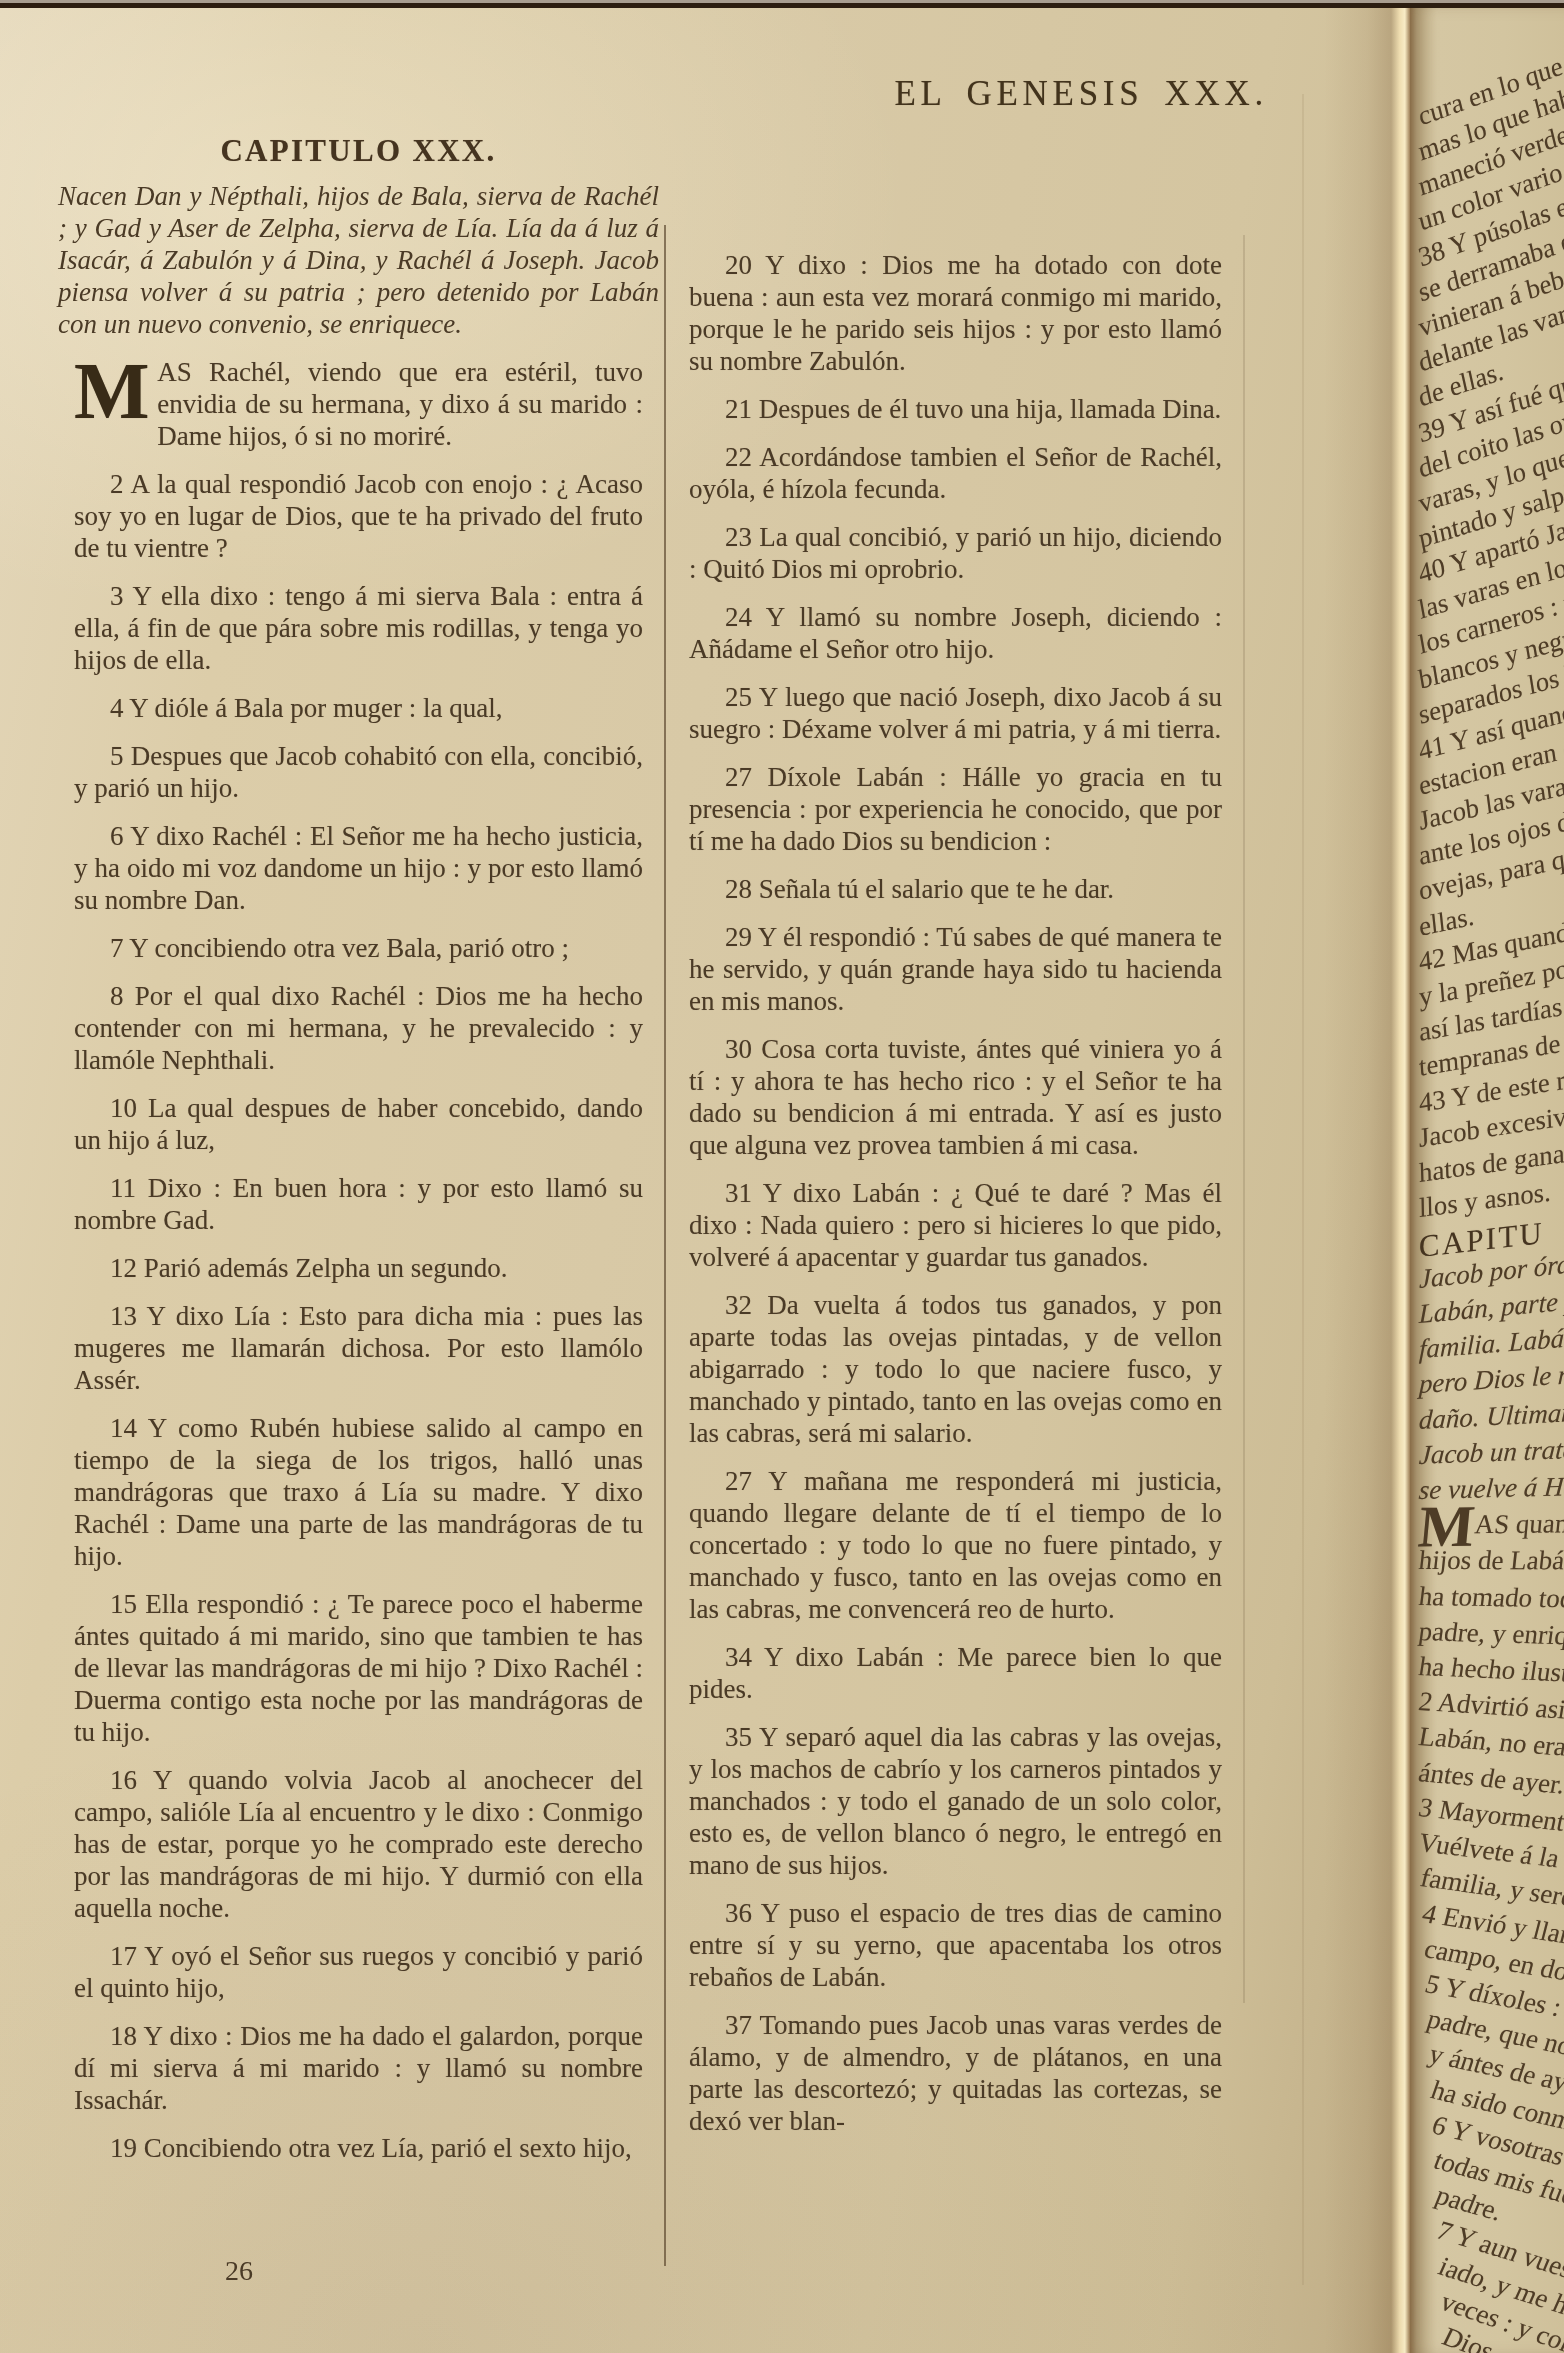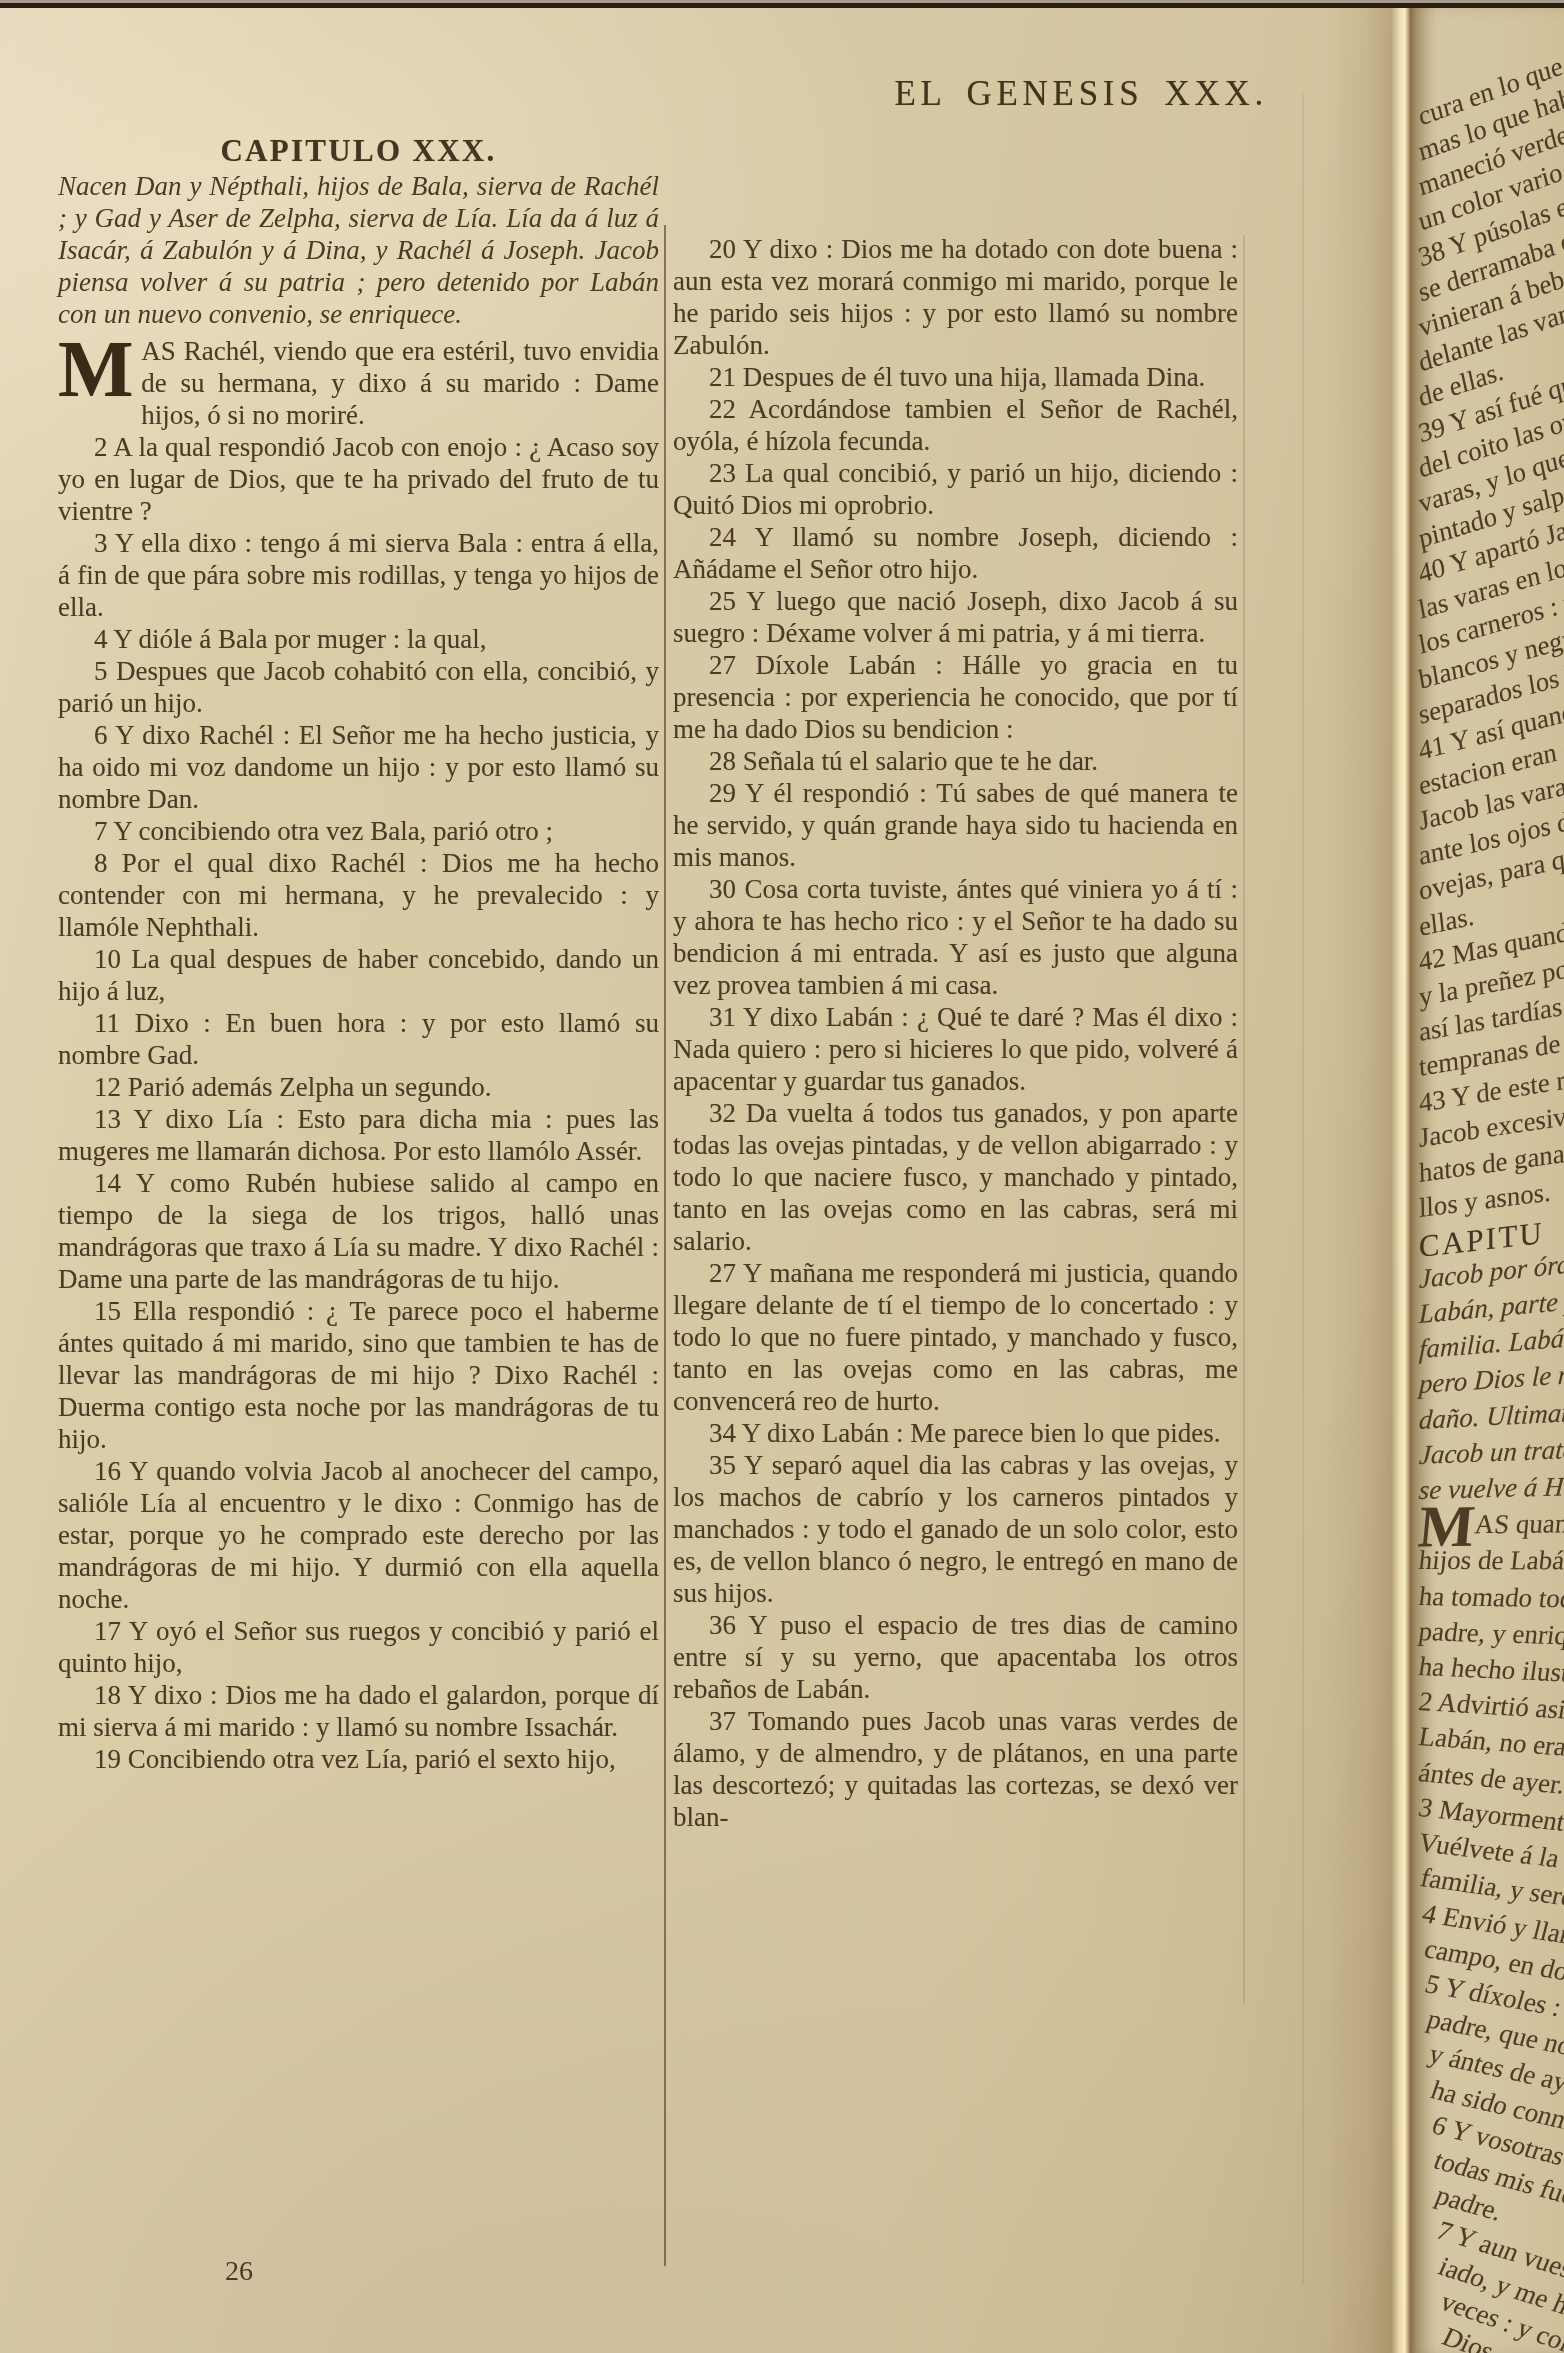--- a/index.html
+++ b/index.html
@@ -49,29 +49,29 @@
   }
 
   
   .col-left{position:absolute;top:133px;left:58px;width:601px;color:#4a3a26;}
   .col-right{position:absolute;top:233px;left:673px;width:565px;color:#4a3a26;}
   .divider{position:absolute;top:225px;left:664px;width:1.6px;height:2041px;background:rgba(80,60,35,0.62);}
   .right-rule{position:absolute;top:235px;left:1243px;width:1.6px;height:1768px;background:rgba(80,60,35,0.16);}
   .crease{position:absolute;top:94px;left:1302px;width:1.6px;height:2191px;background:rgba(120,95,65,0.12);}
 
   .chapter-heading{
-    text-align:center;font-size:31px;letter-spacing:2.3px;margin:0 0 1px 0;
+    text-align:center;font-size:31px;letter-spacing:2.3px;margin:0 0 11px 0;
     color:#453420;text-shadow:0 0 0.8px rgba(60,40,20,0.3);
   }
   .chapter-summary{
     font-style:italic;font-size:27px;line-height:32px;text-align:justify;
     margin:0 0 4.7px 0;
   }
   .verse{
-    font-size:27px;line-height:32px;text-align:justify;margin:0;text-indent:36px;
+    font-size:27px;line-height:32px;text-align:justify;margin:16px;text-indent:36px;
     text-shadow:0 0 0.8px rgba(60,40,20,0.22);
   }
   .verse-first{text-indent:0;}
   .dropcap{
     float:left;font-size:80px;line-height:61px;font-weight:bold;
     padding:4.7px 7.8px 0 0;color:#382b17;text-shadow:0 0 0.8px rgba(40,25,10,0.4);
   }
   .page-number{
     position:absolute;top:2255px;left:192px;width:94px;text-align:center;
     font-size:28px;color:#4a3a26;

